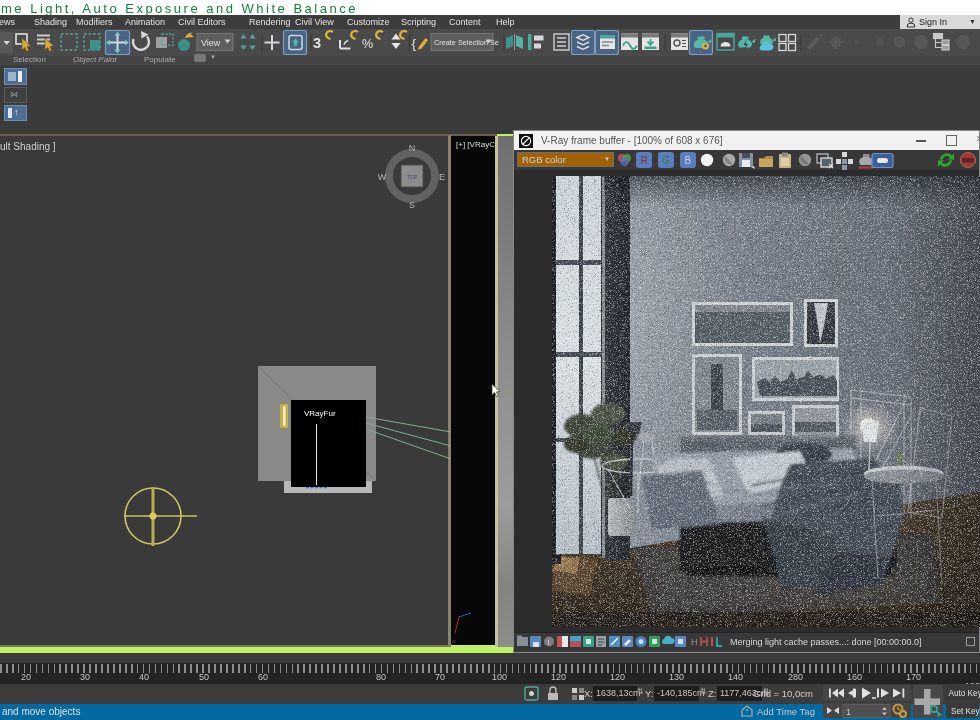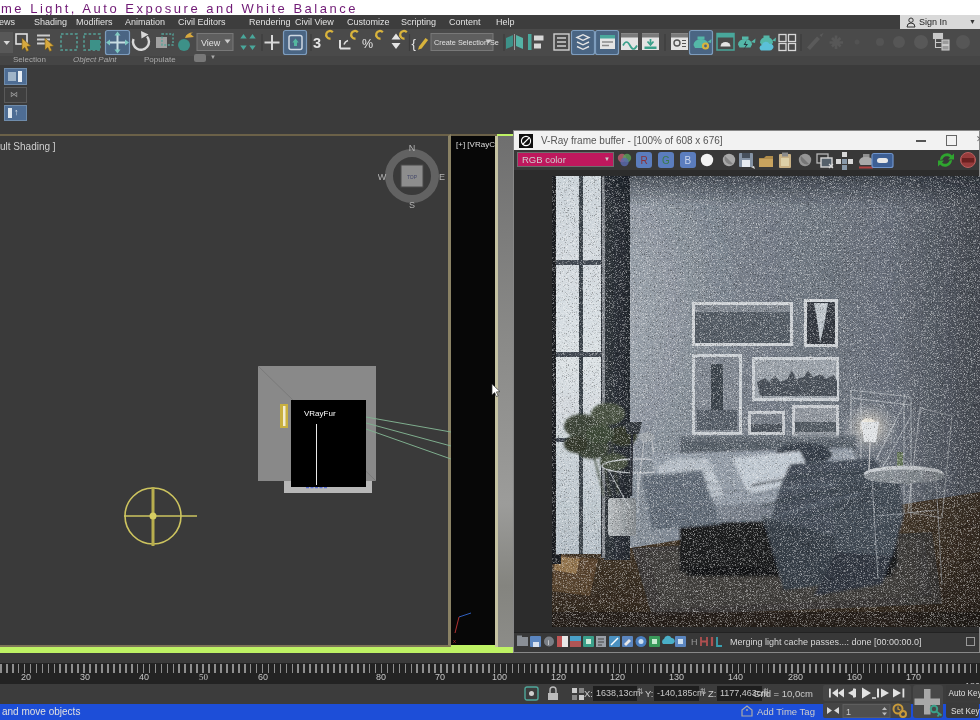--- a/index.html
+++ b/index.html
@@ -5,21 +5,21 @@
     font-family:"Liberation Sans",sans-serif;}
   .abs{position:absolute;}
   #stage{position:relative;width:980px;height:720px;}
   .txt{white-space:nowrap;}
 </style>
 </head>
 <body>
 <div id="stage">
 
 <div class="abs" style="left:0;top:0;width:980px;height:15px;background:#fff;">
-  <div class="abs txt" style="left:1px;top:1px;font-size:13px;letter-spacing:2.5px;color:#701a75;">me Light, Auto Exposure and White Balance</div>
+  <div class="abs txt" style="left:1px;top:1px;font-size:13px;letter-spacing:2.5px;color:#15803d;">me Light, Auto Exposure and White Balance</div>
 </div>
 
 <div class="abs" style="left:0;top:15px;width:980px;height:14px;background:#3d3d3d;">
   <div class="abs txt" style="top:2px;width:100%;font-size:9px;color:#e2e2e2;">
     <span class="abs" style="left:-3px;">iews</span>
     <span class="abs" style="left:34px;">Shading</span>
     <span class="abs" style="left:76px;">Modifiers</span>
     <span class="abs" style="left:125px;">Animation</span>
     <span class="abs" style="left:178px;">Civil Editors</span>
     <span class="abs" style="left:249px;">Rendering</span>
@@ -236,21 +236,21 @@
       <circle cx="7" cy="7" r="4.6" fill="none" stroke="#fff" stroke-width="1.1"></circle>
       <path d="M3.5 10.5 L10.5 3.5" stroke="#fff" stroke-width="1.1"></path>
     </svg>
     <span class="abs txt" style="left:27px;top:4px;font-size:10px;color:#555;">V-Ray frame buffer - [100% of 608 x 676]</span>
     <span class="abs" style="left:402px;top:9px;width:10px;height:1.5px;background:#555;"></span>
     <span class="abs" style="left:432px;top:4px;width:11px;height:11px;border:1.2px solid #666;box-sizing:border-box;"></span>
     <span class="abs txt" style="left:462px;top:3px;color:#666;font-size:9px;">✕</span>
   </div>
 
   <div class="abs" style="left:0;top:19px;width:465px;height:20px;background:#383838;">
-    <div class="abs" style="left:3px;top:2px;width:97px;height:15px;background:#be185d;border:1px solid #6e6e6e;box-sizing:border-box;">
+    <div class="abs" style="left:3px;top:2px;width:97px;height:15px;background:#a16207;border:1px solid #6e6e6e;box-sizing:border-box;">
       <span class="abs txt" style="left:4px;top:1px;font-size:9.5px;color:#cfcfcf;">RGB color</span>
       <span class="abs txt" style="left:86px;top:3px;font-size:6px;color:#ccc;">▼</span>
     </div>
     <svg class="abs" style="left:103px;top:0;" width="362" height="20" viewBox="0 0 362 20" id="vfbtb">
       <circle cx="5" cy="8" r="4.2" fill="#b05a6a" opacity="0.9"></circle>
       <circle cx="10" cy="8" r="4.2" fill="#5aa05a" opacity="0.8"></circle>
       <circle cx="7.5" cy="12" r="4.2" fill="#5a6ab0" opacity="0.8"></circle>
       <rect x="19" y="2" width="16" height="16" rx="3" fill="#5b7dbe"></rect>
       <text x="23.5" y="14" font-size="10" fill="#8a3038" font-family="Liberation Sans">R</text>
       <rect x="41" y="2" width="16" height="16" rx="3" fill="#5b7dbe"></rect>
@@ -511,21 +511,21 @@
   </div>
 </div>
 
 <div class="abs" style="left:0;top:653px;width:980px;height:31px;background:#3b3b3b;">
   <div class="abs" style="left:0;top:10px;width:980px;height:21px;background:#232323;"></div>
   <div class="abs" style="left:0;top:11px;width:980px;height:9px;background:repeating-linear-gradient(90deg,#8e8e8e 0px,#8e8e8e 1.6px,#232323 1.6px,#232323 5.95px);"></div>
   <div class="abs" id="tnums" style="left:0;top:19px;width:980px;height:12px;font-size:9px;color:#c4c4c4;">
     <span class="abs" style="left:21px;">20</span>
     <span class="abs" style="left:80px;">30</span>
     <span class="abs" style="left:139px;">40</span>
-    <span class="abs" style="left:199px;font-family:Liberation Serif, serif;">50</span>
+    <span class="abs" style="left:199px;">50</span>
     <span class="abs" style="left:258px;">60</span>
     <span class="abs" style="left:319px;margin-top:26px;">70</span>
     <span class="abs" style="left:376px;">80</span>
     <span class="abs" style="left:435px;">70</span>
     <span class="abs" style="left:492px;">100</span>
     <span class="abs" style="left:551px;">120</span>
     <span class="abs" style="left:610px;">120</span>
     <span class="abs" style="left:669px;">130</span>
     <span class="abs" style="left:728px;">140</span>
     <span class="abs" style="left:788px;">280</span>
@@ -551,21 +551,21 @@
   <span class="abs txt" style="left:637px;top:3px;font-size:8px;color:#aaa;">⇅</span>
   <span class="abs txt" style="left:645px;top:4px;font-size:9.5px;color:#ccc;">Y:</span>
   <span class="abs" style="left:654px;top:2px;width:45px;height:15px;background:#1e1e1e;color:#c8c8c8;font-size:9px;padding:2px 0 0 3px;box-sizing:border-box;">-140,185cm</span>
   <span class="abs txt" style="left:700px;top:3px;font-size:8px;color:#aaa;">⇅</span>
   <span class="abs txt" style="left:708px;top:4px;font-size:9.5px;color:#ccc;">Z:</span>
   <span class="abs" style="left:717px;top:2px;width:45px;height:15px;background:#1e1e1e;color:#c8c8c8;font-size:9px;padding:2px 0 0 3px;box-sizing:border-box;">1177,463cm</span>
   <span class="abs txt" style="left:763px;top:3px;font-size:8px;color:#aaa;">⇅</span>
   <span class="abs txt" style="left:753px;top:4px;font-size:9.5px;color:#ccc;">Grid = 10,0cm</span>
 </div>
 
-<div class="abs" style="left:0;top:704px;width:980px;height:16px;background:#1d4ed8;">
+<div class="abs" style="left:0;top:704px;width:980px;height:16px;background:#0369a1;">
   <span class="abs txt" style="left:2px;top:2px;font-size:10px;color:#e0e0e0;">and move objects</span>
   <svg class="abs" style="left:740px;top:1px;" width="14" height="13" viewBox="0 0 14 13">
         <path d="M2 5 L7 1 L12 5 L12 11 L2 11 Z" fill="none" stroke="#aaa" stroke-width="1.2"></path>
         <circle cx="7" cy="5" r="1" fill="#aaa"></circle>
       </svg>
   <span class="abs txt" style="left:757px;top:2px;font-size:9.5px;color:#ccc;">Add Time Tag</span>
 </div>
 
 <svg class="abs" style="left:820px;top:684px;" width="160" height="36" viewBox="0 0 160 36" id="playb">
   <rect x="3" y="1" width="88" height="16" rx="2" fill="#454545"></rect>

